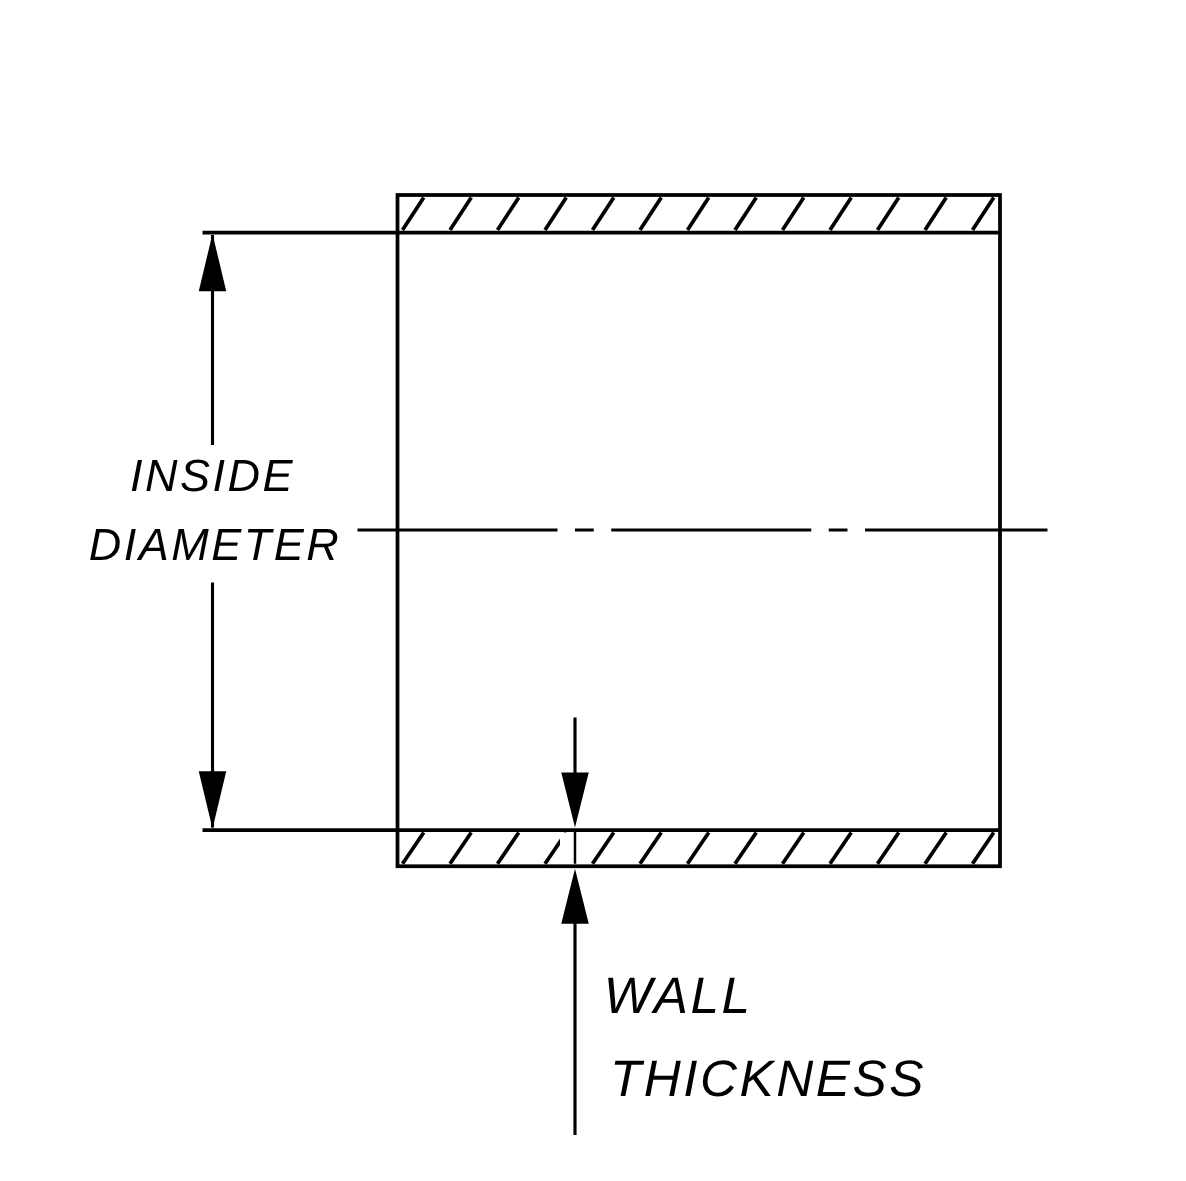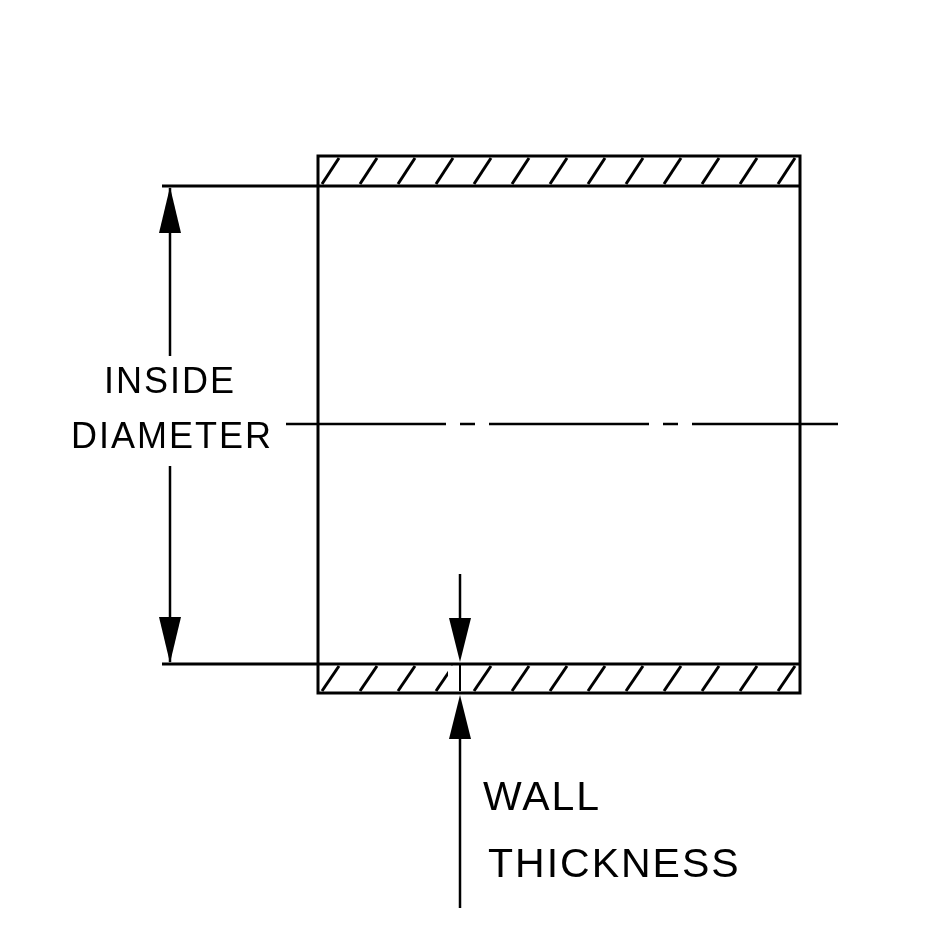--- a/index.html
+++ b/index.html
@@ -3,20 +3,21 @@
 <meta charset="utf-8">
 <style>
   :root { --line: #000000; --bg: #ffffff; }
   html, body { margin: 0; padding: 0; background: var(--bg); }
   .page {
     position: relative;
     width: 858px;
     height: 945px;
     background: var(--bg);
     overflow: hidden;
+    font-style: italic;
   }
   svg { display: block; color: var(--line); }
   .stroke { stroke: currentColor; fill: none; }
   .w3 { stroke-width: 3; }
   .w25 { stroke-width: 2.5; }
   .w2 { stroke-width: 2; }
   .arrow { fill: currentColor; stroke: none; }
   .hatch line { stroke: currentColor; stroke-width: 3; }
   .centerline {
     stroke: currentColor;

